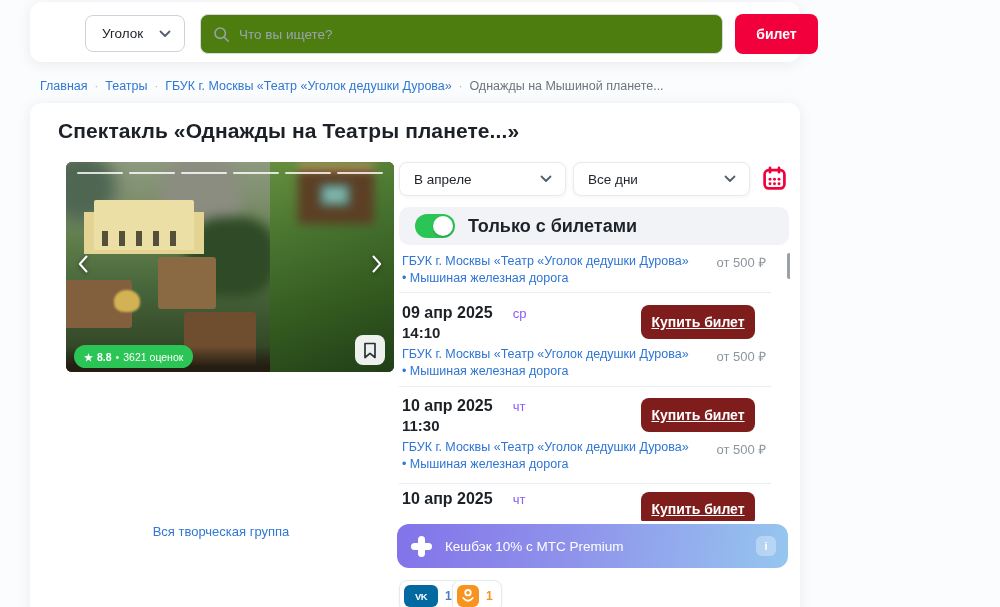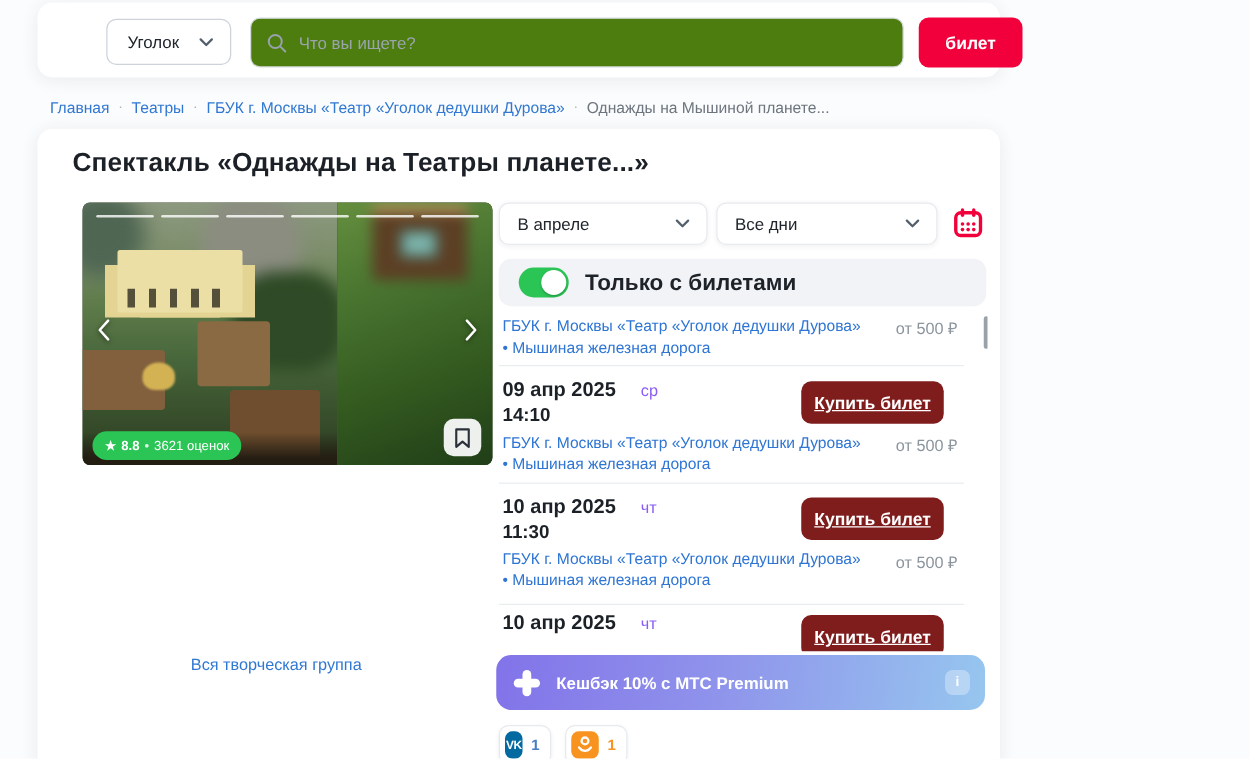--- a/index.html
+++ b/index.html
@@ -79,28 +79,28 @@
   .s-price { position:absolute; right:24px; font-size:13px; color:#8c959e; }
   .buy-btn { position:absolute; left:242px; width:114px; height:34px; background:#7f1d1d; border:none; border-radius:8px; color:#fff; font-size:14px; font-weight:700; font-family:"Liberation Sans",sans-serif; cursor:pointer;text-decoration:underline; }
   .divider { position:absolute; left:0; width:372px; height:1px; background:#e9edf0; }
   .scroll-thumb { position:absolute; left:388px; top:5px; width:4px; height:26px; background:#99a1a9; border-radius:2px; cursor:pointer; }
 
   
   .promo { position:absolute; left:397px; top:524px; width:391px; height:44px; border-radius:12px; background:linear-gradient(97deg,#8273E9 0%,#8F93EB 45%,#96C6EF 100%); display:flex; align-items:center; padding:0 12px 0 14px; gap:13px; cursor:pointer; }
   .cb-logo { position:relative; width:21px; height:21px; flex:0 0 auto; }
   .cb-logo::before { content:""; position:absolute; left:7px; top:0; width:7px; height:21px; background:#fff; border-radius:3.5px; }
   .cb-logo::after { content:""; position:absolute; left:0; top:7px; width:21px; height:7px; background:#fff; border-radius:3.5px; }
-  .promo-text { flex:1; color:#fff; font-size:13.5px; font-weight:700; }
+  .promo-text { flex:1; color:#fff; font-size:13.5px; font-weight:400; }
   .info-btn { width:20px; height:20px; border-radius:6px; background:rgba(255,255,255,.32); color:#fff; font-size:11px; font-weight:700; display:flex; align-items:center; justify-content:center; cursor:pointer; }
 
   
   .share-btn { position:absolute; top:580px; height:32px; background:#fff; border:1px solid #e6eaee; border-radius:8px; display:flex; align-items:center; gap:7px; padding:0 8px 0 4px; cursor:pointer; box-shadow:0 1px 3px rgba(30,40,60,.05); }
   .share-vk { left:399px; }
   .share-ok { left:452px; }
-  .vk-sq { width:14px; height:22px; border-radius:6px; background:#0369a1; color:#fff; font-size:9.5px; font-weight:700; display:flex; align-items:center; justify-content:center; letter-spacing:-.5px; }
+  .vk-sq { width:34px; height:22px; border-radius:6px; background:#0369a1; color:#fff; font-size:9.5px; font-weight:700; display:flex; align-items:center; justify-content:center; letter-spacing:-.5px; }
   .ok-sq { width:22px; height:22px; border-radius:6px; background:#F7931E; display:flex; align-items:center; justify-content:center; }
   .share-count-vk { font-size:12px; font-weight:700; color:#4A7CC4; }
   .share-count-ok { font-size:12px; font-weight:700; color:#F7931E; }
 </style>
 </head>
 <body>
 
 <div class="screen">
 
   <div class="card topbar">

